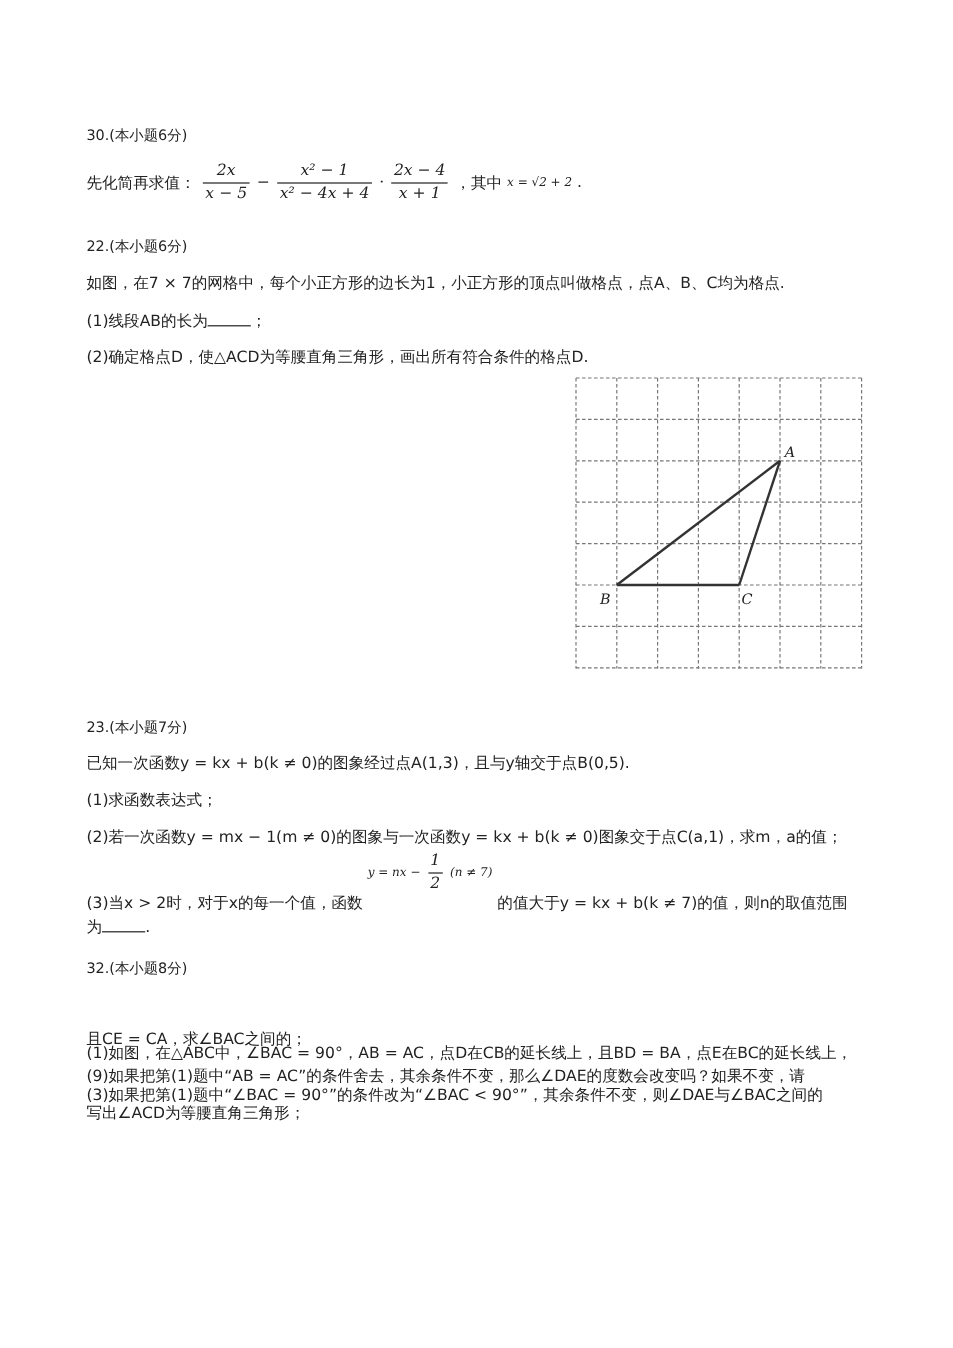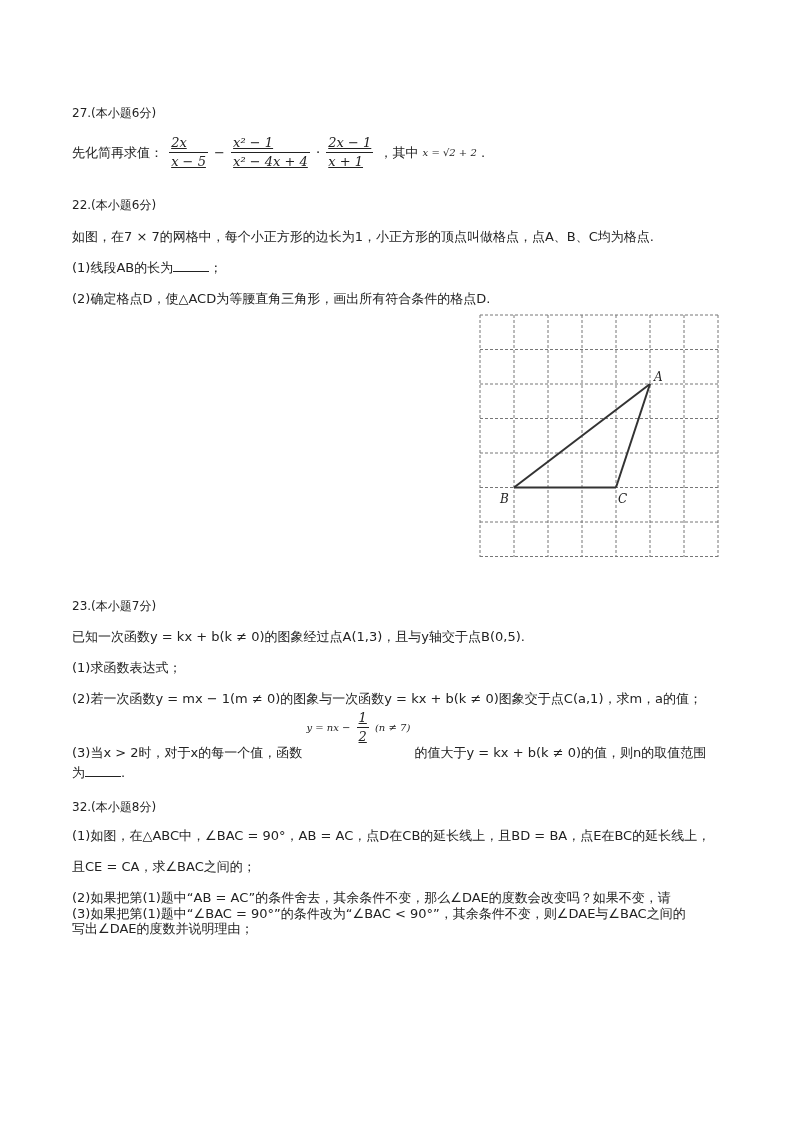--- a/index.html
+++ b/index.html
@@ -1,45 +1,45 @@
 <!DOCTYPE html>
 <html><head>
 <meta charset="utf-8">
 <style>
   html, body { margin:0; padding:0; background:#ffffff; }
   body { width:794px; height:1123px; position:relative; overflow:hidden;
          font-family: "DejaVu Sans", sans-serif; color:#222; font-size:13px; }
   .line { position:absolute; left:72px; white-space:nowrap; line-height:18px; }
   .hdr { font-size:12px; }
   .m { font-family: "DejaVu Serif", serif; font-style:italic; font-size:10px; }
-  .frac { display:inline-block; vertical-align:middle; margin:0 2px; font-family:"DejaVu Serif", serif; font-style:italic; font-size:13px;text-decoration:underline; }
+  .frac { display:inline-block; vertical-align:middle; text-align:center; margin:0 2px; font-family:"DejaVu Serif", serif; font-style:italic; font-size:13px; }
   .frac .num { display:block; padding:0 2px; border-bottom:1px solid #222; line-height:18px; }
   .frac .den { display:block; padding:0 2px; line-height:18px; }
   .op { display:inline-block; vertical-align:middle; font-family:"DejaVu Serif", serif; }
   .blank { display:inline-block; width:36px; border-bottom:1px solid #222; height:12px; vertical-align:baseline; }
   #grid { position:absolute; left:478px; top:313px; }
 </style>
 </head>
 <body>
 
-<div class="line hdr" style="top:104px">27.(本小题6分)</div>
+<div class="line hdr" style="top:104px">30.(本小题6分)</div>
 <div class="line" style="top:134px; line-height:normal;">
   <span style="vertical-align:middle">先化简再求值：</span>
   <span class="frac">
     <span class="num">2x</span>
     <span class="den">x − 5</span>
   </span>
   <span class="op">−</span>
   <span class="frac">
     <span class="num">x² − 1</span>
     <span class="den">x² − 4x + 4</span>
   </span>
   <span class="op">·</span>
   <span class="frac">
-    <span class="num">2x − 1</span>
+    <span class="num">2x − 4</span>
     <span class="den">x + 1</span>
   </span>
   <span style="vertical-align:middle">，其中</span>
   <span class="m" style="vertical-align:middle">x = √2 + 2</span>
   <span style="vertical-align:middle">.</span>
 </div>
 
 <div class="line hdr" style="top:196px">22.(本小题6分)</div>
 <div class="line" style="top:228px">如图，在7 × 7的网格中，每个小正方形的边长为1，小正方形的顶点叫做格点，点A、B、C均为格点.</div>
 <div class="line" style="top:259px">
@@ -85,24 +85,24 @@
 <div class="line" style="top:725px; line-height:normal;">
   <span style="vertical-align:bottom">(3)当x &gt; 2时，对于x的每一个值，函数</span>
   <span style="display:inline-block; vertical-align:bottom; position:relative; top:-16px;">
     <span class="m" style="vertical-align:middle">y = nx −</span>
     <span class="frac">
       <span class="num">1</span>
       <span class="den">2</span>
     </span>
     <span class="m" style="vertical-align:middle">(n ≠ 7)</span>
   </span>
-  <span style="vertical-align:bottom">的值大于y = kx + b(k ≠ 0)的值，则n的取值范围</span>
+  <span style="vertical-align:bottom">的值大于y = kx + b(k ≠ 7)的值，则n的取值范围</span>
 </div>
 <div class="line" style="top:764px">
   <span>为</span><span class="blank"></span><span>.</span>
 </div>
 
 <div class="line hdr" style="top:798px">32.(本小题8分)</div>
-<div class="line" style="top:827px">(1)如图，在△ABC中，∠BAC = 90°，AB = AC，点D在CB的延长线上，且BD = BA，点E在BC的延长线上，</div>
+<div class="line" style="top:870px">(1)如图，在△ABC中，∠BAC = 90°，AB = AC，点D在CB的延长线上，且BD = BA，点E在BC的延长线上，</div>
 <div class="line" style="top:858px">且CE = CA，求∠BAC之间的；</div>
-<div class="line" style="top:889px">(2)如果把第(1)题中“AB = AC”的条件舍去，其余条件不变，那么∠DAE的度数会改变吗？如果不变，请</div>
-<div class="line" style="top:920px">写出∠DAE的度数并说明理由；</div>
+<div class="line" style="top:889px">(9)如果把第(1)题中“AB = AC”的条件舍去，其余条件不变，那么∠DAE的度数会改变吗？如果不变，请</div>
+<div class="line" style="top:920px">写出∠ACD为等腰直角三角形；</div>
 <div class="line" style="top:905px">(3)如果把第(1)题中“∠BAC = 90°”的条件改为“∠BAC &lt; 90°”，其余条件不变，则∠DAE与∠BAC之间的</div>
 
 </body></html>

